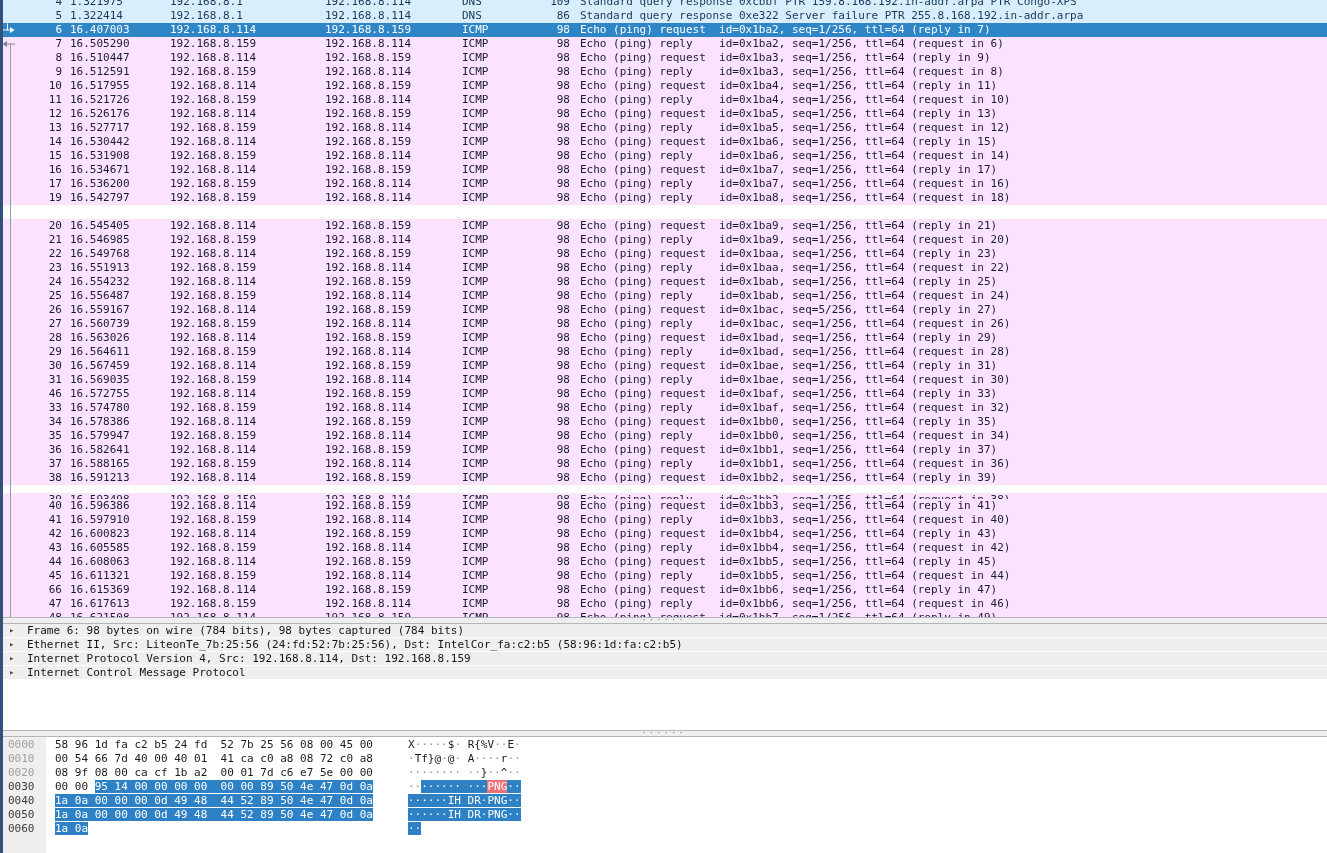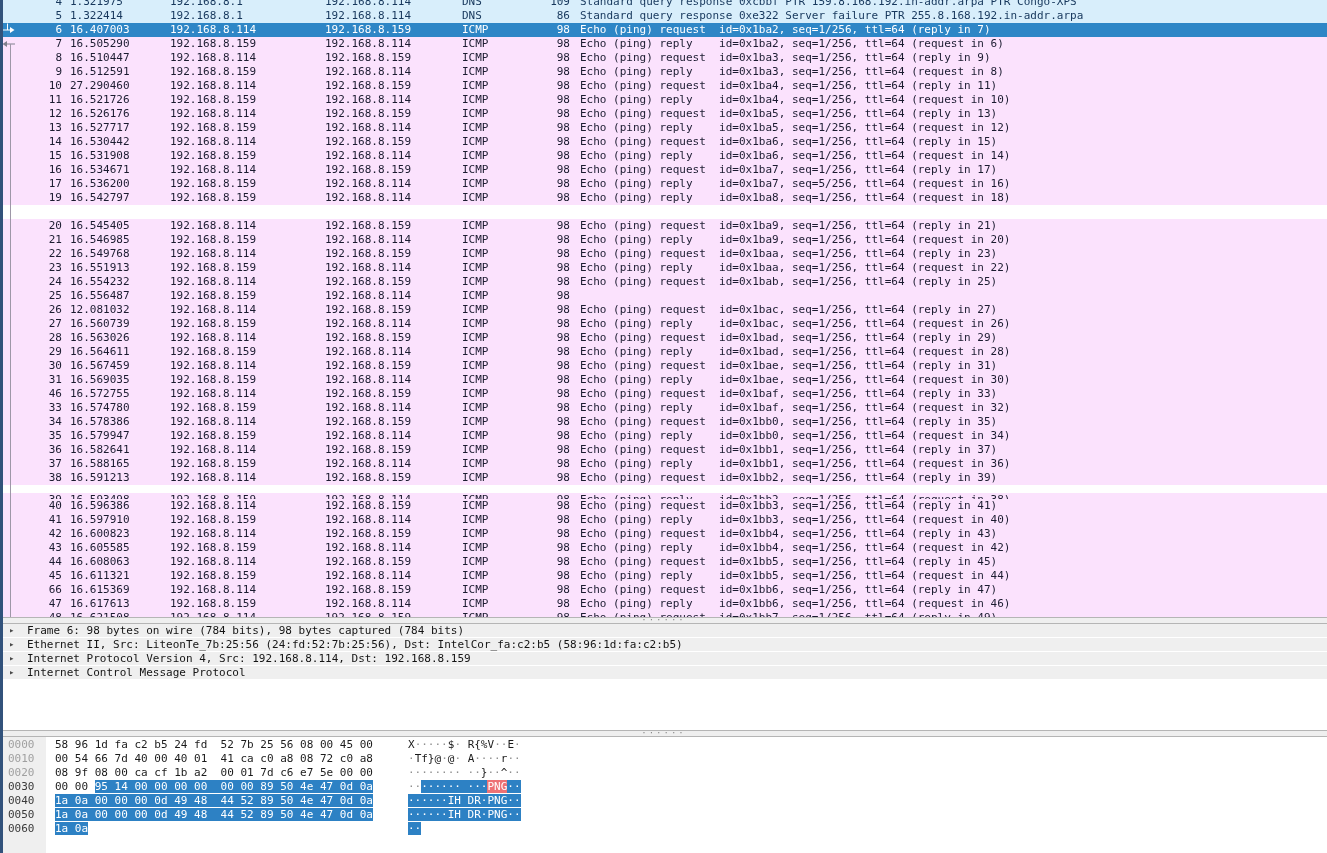--- a/index.html
+++ b/index.html
@@ -73,37 +73,37 @@
     <div class="prow icmp sel" style="top: 23px;"><span class="cell c-no">6</span><span class="cell c-time">16.407003</span><span class="cell c-src">192.168.8.114</span><span class="cell c-dst">192.168.8.159</span><span class="cell c-proto">ICMP</span><span class="cell c-len">98</span><span class="cell c-info">Echo (ping) request  id=0x1ba2, seq=1/256, ttl=64 (reply in 7)</span><span class="marker"><svg width="15" height="14" viewBox="0 0 15 14">
           <path d="M6.5 0.5 V7 M1.5 7 H9.5" stroke="#ffffff" fill="none"></path>
           <path d="M9 4 L13.5 7 L9 10 Z" fill="#ffffff"></path>
         </svg></span></div>
     <div class="prow icmp" style="top: 37px;"><span class="cell c-no">7</span><span class="cell c-time">16.505290</span><span class="cell c-src">192.168.8.159</span><span class="cell c-dst">192.168.8.114</span><span class="cell c-proto">ICMP</span><span class="cell c-len">98</span><span class="cell c-info">Echo (ping) reply    id=0x1ba2, seq=1/256, ttl=64 (request in 6)</span><span class="marker"><svg width="15" height="14" viewBox="0 0 15 14">
           <path d="M14 7 H4.5" stroke="#80808e" fill="none"></path>
           <path d="M6 4 L1.5 7 L6 10 Z" fill="#80808e"></path>
         </svg></span></div>
     <div class="prow icmp" style="top: 51px;"><span class="cell c-no">8</span><span class="cell c-time">16.510447</span><span class="cell c-src">192.168.8.114</span><span class="cell c-dst">192.168.8.159</span><span class="cell c-proto">ICMP</span><span class="cell c-len">98</span><span class="cell c-info">Echo (ping) request  id=0x1ba3, seq=1/256, ttl=64 (reply in 9)</span></div>
     <div class="prow icmp" style="top: 65px;"><span class="cell c-no">9</span><span class="cell c-time">16.512591</span><span class="cell c-src">192.168.8.159</span><span class="cell c-dst">192.168.8.114</span><span class="cell c-proto">ICMP</span><span class="cell c-len">98</span><span class="cell c-info">Echo (ping) reply    id=0x1ba3, seq=1/256, ttl=64 (request in 8)</span></div>
-    <div class="prow icmp" style="top: 79px;"><span class="cell c-no">10</span><span class="cell c-time">27.290460</span><span class="cell c-src">192.168.8.114</span><span class="cell c-dst">192.168.8.159</span><span class="cell c-proto">ICMP</span><span class="cell c-len">98</span><span class="cell c-info">Echo (ping) request  id=0x1ba4, seq=1/256, ttl=64 (reply in 11)</span></div>
+    <div class="prow icmp" style="top: 79px;"><span class="cell c-no">10</span><span class="cell c-time">16.517955</span><span class="cell c-src">192.168.8.114</span><span class="cell c-dst">192.168.8.159</span><span class="cell c-proto">ICMP</span><span class="cell c-len">98</span><span class="cell c-info">Echo (ping) request  id=0x1ba4, seq=1/256, ttl=64 (reply in 11)</span></div>
     <div class="prow icmp" style="top: 93px;"><span class="cell c-no">11</span><span class="cell c-time">16.521726</span><span class="cell c-src">192.168.8.159</span><span class="cell c-dst">192.168.8.114</span><span class="cell c-proto">ICMP</span><span class="cell c-len">98</span><span class="cell c-info">Echo (ping) reply    id=0x1ba4, seq=1/256, ttl=64 (request in 10)</span></div>
     <div class="prow icmp" style="top: 107px;"><span class="cell c-no">12</span><span class="cell c-time">16.526176</span><span class="cell c-src">192.168.8.114</span><span class="cell c-dst">192.168.8.159</span><span class="cell c-proto">ICMP</span><span class="cell c-len">98</span><span class="cell c-info">Echo (ping) request  id=0x1ba5, seq=1/256, ttl=64 (reply in 13)</span></div>
     <div class="prow icmp" style="top: 121px;"><span class="cell c-no">13</span><span class="cell c-time">16.527717</span><span class="cell c-src">192.168.8.159</span><span class="cell c-dst">192.168.8.114</span><span class="cell c-proto">ICMP</span><span class="cell c-len">98</span><span class="cell c-info">Echo (ping) reply    id=0x1ba5, seq=1/256, ttl=64 (request in 12)</span></div>
     <div class="prow icmp" style="top: 135px;"><span class="cell c-no">14</span><span class="cell c-time">16.530442</span><span class="cell c-src">192.168.8.114</span><span class="cell c-dst">192.168.8.159</span><span class="cell c-proto">ICMP</span><span class="cell c-len">98</span><span class="cell c-info">Echo (ping) request  id=0x1ba6, seq=1/256, ttl=64 (reply in 15)</span></div>
     <div class="prow icmp" style="top: 149px;"><span class="cell c-no">15</span><span class="cell c-time">16.531908</span><span class="cell c-src">192.168.8.159</span><span class="cell c-dst">192.168.8.114</span><span class="cell c-proto">ICMP</span><span class="cell c-len">98</span><span class="cell c-info">Echo (ping) reply    id=0x1ba6, seq=1/256, ttl=64 (request in 14)</span></div>
     <div class="prow icmp" style="top: 163px;"><span class="cell c-no">16</span><span class="cell c-time">16.534671</span><span class="cell c-src">192.168.8.114</span><span class="cell c-dst">192.168.8.159</span><span class="cell c-proto">ICMP</span><span class="cell c-len">98</span><span class="cell c-info">Echo (ping) request  id=0x1ba7, seq=1/256, ttl=64 (reply in 17)</span></div>
-    <div class="prow icmp" style="top: 177px;"><span class="cell c-no">17</span><span class="cell c-time">16.536200</span><span class="cell c-src">192.168.8.159</span><span class="cell c-dst">192.168.8.114</span><span class="cell c-proto">ICMP</span><span class="cell c-len">98</span><span class="cell c-info">Echo (ping) reply    id=0x1ba7, seq=5/256, ttl=64 (request in 16)</span></div>
+    <div class="prow icmp" style="top: 177px;"><span class="cell c-no">17</span><span class="cell c-time">16.536200</span><span class="cell c-src">192.168.8.159</span><span class="cell c-dst">192.168.8.114</span><span class="cell c-proto">ICMP</span><span class="cell c-len">98</span><span class="cell c-info">Echo (ping) reply    id=0x1ba7, seq=1/256, ttl=64 (request in 16)</span></div>
     <div class="prow icmp" style="top: 191px;"><span class="cell c-no">18</span><span class="cell c-time">16.539862</span><span class="cell c-src">192.168.8.114</span><span class="cell c-dst">192.168.8.159</span><span class="cell c-proto">ICMP</span><span class="cell c-len">98</span><span class="cell c-info">Echo (ping) request  id=0x1ba8, seq=1/256, ttl=64 (reply in 19)</span></div>
     <div class="prow icmp" style="top: 191px; padding-left: 8px;"><span class="cell c-no">19</span><span class="cell c-time">16.542797</span><span class="cell c-src">192.168.8.159</span><span class="cell c-dst">192.168.8.114</span><span class="cell c-proto">ICMP</span><span class="cell c-len">98</span><span class="cell c-info">Echo (ping) reply    id=0x1ba8, seq=1/256, ttl=64 (request in 18)</span></div>
     <div class="prow icmp" style="top: 219px;"><span class="cell c-no">20</span><span class="cell c-time">16.545405</span><span class="cell c-src">192.168.8.114</span><span class="cell c-dst">192.168.8.159</span><span class="cell c-proto">ICMP</span><span class="cell c-len">98</span><span class="cell c-info">Echo (ping) request  id=0x1ba9, seq=1/256, ttl=64 (reply in 21)</span></div>
     <div class="prow icmp" style="top: 233px;"><span class="cell c-no">21</span><span class="cell c-time">16.546985</span><span class="cell c-src">192.168.8.159</span><span class="cell c-dst">192.168.8.114</span><span class="cell c-proto">ICMP</span><span class="cell c-len">98</span><span class="cell c-info">Echo (ping) reply    id=0x1ba9, seq=1/256, ttl=64 (request in 20)</span></div>
     <div class="prow icmp" style="top: 247px;"><span class="cell c-no">22</span><span class="cell c-time">16.549768</span><span class="cell c-src">192.168.8.114</span><span class="cell c-dst">192.168.8.159</span><span class="cell c-proto">ICMP</span><span class="cell c-len">98</span><span class="cell c-info">Echo (ping) request  id=0x1baa, seq=1/256, ttl=64 (reply in 23)</span></div>
     <div class="prow icmp" style="top: 261px;"><span class="cell c-no">23</span><span class="cell c-time">16.551913</span><span class="cell c-src">192.168.8.159</span><span class="cell c-dst">192.168.8.114</span><span class="cell c-proto">ICMP</span><span class="cell c-len">98</span><span class="cell c-info">Echo (ping) reply    id=0x1baa, seq=1/256, ttl=64 (request in 22)</span></div>
     <div class="prow icmp" style="top: 275px;"><span class="cell c-no">24</span><span class="cell c-time">16.554232</span><span class="cell c-src">192.168.8.114</span><span class="cell c-dst">192.168.8.159</span><span class="cell c-proto">ICMP</span><span class="cell c-len">98</span><span class="cell c-info">Echo (ping) request  id=0x1bab, seq=1/256, ttl=64 (reply in 25)</span></div>
-    <div class="prow icmp" style="top: 289px;"><span class="cell c-no">25</span><span class="cell c-time">16.556487</span><span class="cell c-src">192.168.8.159</span><span class="cell c-dst">192.168.8.114</span><span class="cell c-proto">ICMP</span><span class="cell c-len">98</span></div>
-    <div class="prow icmp" style="top: 303px;"><span class="cell c-no">26</span><span class="cell c-time">12.081032</span><span class="cell c-src">192.168.8.114</span><span class="cell c-dst">192.168.8.159</span><span class="cell c-proto">ICMP</span><span class="cell c-len">98</span><span class="cell c-info">Echo (ping) request  id=0x1bac, seq=1/256, ttl=64 (reply in 27)</span></div>
+    <div class="prow icmp" style="top: 289px;"><span class="cell c-no">25</span><span class="cell c-time">16.556487</span><span class="cell c-src">192.168.8.159</span><span class="cell c-dst">192.168.8.114</span><span class="cell c-proto">ICMP</span><span class="cell c-len">98</span><span class="cell c-info">Echo (ping) reply    id=0x1bab, seq=1/256, ttl=64 (request in 24)</span></div>
+    <div class="prow icmp" style="top: 303px;"><span class="cell c-no">26</span><span class="cell c-time">16.559167</span><span class="cell c-src">192.168.8.114</span><span class="cell c-dst">192.168.8.159</span><span class="cell c-proto">ICMP</span><span class="cell c-len">98</span><span class="cell c-info">Echo (ping) request  id=0x1bac, seq=5/256, ttl=64 (reply in 27)</span></div>
     <div class="prow icmp" style="top: 317px;"><span class="cell c-no">27</span><span class="cell c-time">16.560739</span><span class="cell c-src">192.168.8.159</span><span class="cell c-dst">192.168.8.114</span><span class="cell c-proto">ICMP</span><span class="cell c-len">98</span><span class="cell c-info">Echo (ping) reply    id=0x1bac, seq=1/256, ttl=64 (request in 26)</span></div>
     <div class="prow icmp" style="top: 331px;"><span class="cell c-no">28</span><span class="cell c-time">16.563026</span><span class="cell c-src">192.168.8.114</span><span class="cell c-dst">192.168.8.159</span><span class="cell c-proto">ICMP</span><span class="cell c-len">98</span><span class="cell c-info">Echo (ping) request  id=0x1bad, seq=1/256, ttl=64 (reply in 29)</span></div>
     <div class="prow icmp" style="top: 345px;"><span class="cell c-no">29</span><span class="cell c-time">16.564611</span><span class="cell c-src">192.168.8.159</span><span class="cell c-dst">192.168.8.114</span><span class="cell c-proto">ICMP</span><span class="cell c-len">98</span><span class="cell c-info">Echo (ping) reply    id=0x1bad, seq=1/256, ttl=64 (request in 28)</span></div>
     <div class="prow icmp" style="top: 359px;"><span class="cell c-no">30</span><span class="cell c-time">16.567459</span><span class="cell c-src">192.168.8.114</span><span class="cell c-dst">192.168.8.159</span><span class="cell c-proto">ICMP</span><span class="cell c-len">98</span><span class="cell c-info">Echo (ping) request  id=0x1bae, seq=1/256, ttl=64 (reply in 31)</span></div>
     <div class="prow icmp" style="top: 373px;"><span class="cell c-no">31</span><span class="cell c-time">16.569035</span><span class="cell c-src">192.168.8.159</span><span class="cell c-dst">192.168.8.114</span><span class="cell c-proto">ICMP</span><span class="cell c-len">98</span><span class="cell c-info">Echo (ping) reply    id=0x1bae, seq=1/256, ttl=64 (request in 30)</span></div>
     <div class="prow icmp" style="top: 387px;"><span class="cell c-no">46</span><span class="cell c-time">16.572755</span><span class="cell c-src">192.168.8.114</span><span class="cell c-dst">192.168.8.159</span><span class="cell c-proto">ICMP</span><span class="cell c-len">98</span><span class="cell c-info">Echo (ping) request  id=0x1baf, seq=1/256, ttl=64 (reply in 33)</span></div>
     <div class="prow icmp" style="top: 401px;"><span class="cell c-no">33</span><span class="cell c-time">16.574780</span><span class="cell c-src">192.168.8.159</span><span class="cell c-dst">192.168.8.114</span><span class="cell c-proto">ICMP</span><span class="cell c-len">98</span><span class="cell c-info">Echo (ping) reply    id=0x1baf, seq=1/256, ttl=64 (request in 32)</span></div>
     <div class="prow icmp" style="top: 415px;"><span class="cell c-no">34</span><span class="cell c-time">16.578386</span><span class="cell c-src">192.168.8.114</span><span class="cell c-dst">192.168.8.159</span><span class="cell c-proto">ICMP</span><span class="cell c-len">98</span><span class="cell c-info">Echo (ping) request  id=0x1bb0, seq=1/256, ttl=64 (reply in 35)</span></div>
     <div class="prow icmp" style="top: 429px;"><span class="cell c-no">35</span><span class="cell c-time">16.579947</span><span class="cell c-src">192.168.8.159</span><span class="cell c-dst">192.168.8.114</span><span class="cell c-proto">ICMP</span><span class="cell c-len">98</span><span class="cell c-info">Echo (ping) reply    id=0x1bb0, seq=1/256, ttl=64 (request in 34)</span></div>
     <div class="prow icmp" style="top: 443px;"><span class="cell c-no">36</span><span class="cell c-time">16.582641</span><span class="cell c-src">192.168.8.114</span><span class="cell c-dst">192.168.8.159</span><span class="cell c-proto">ICMP</span><span class="cell c-len">98</span><span class="cell c-info">Echo (ping) request  id=0x1bb1, seq=1/256, ttl=64 (reply in 37)</span></div>

